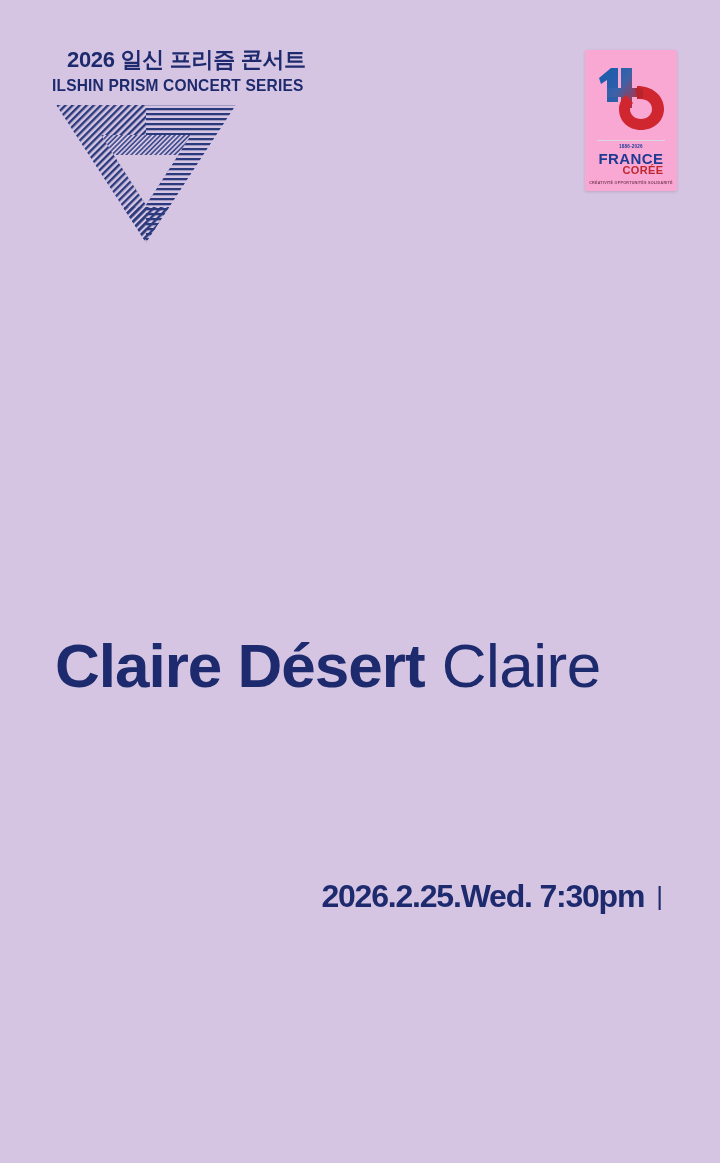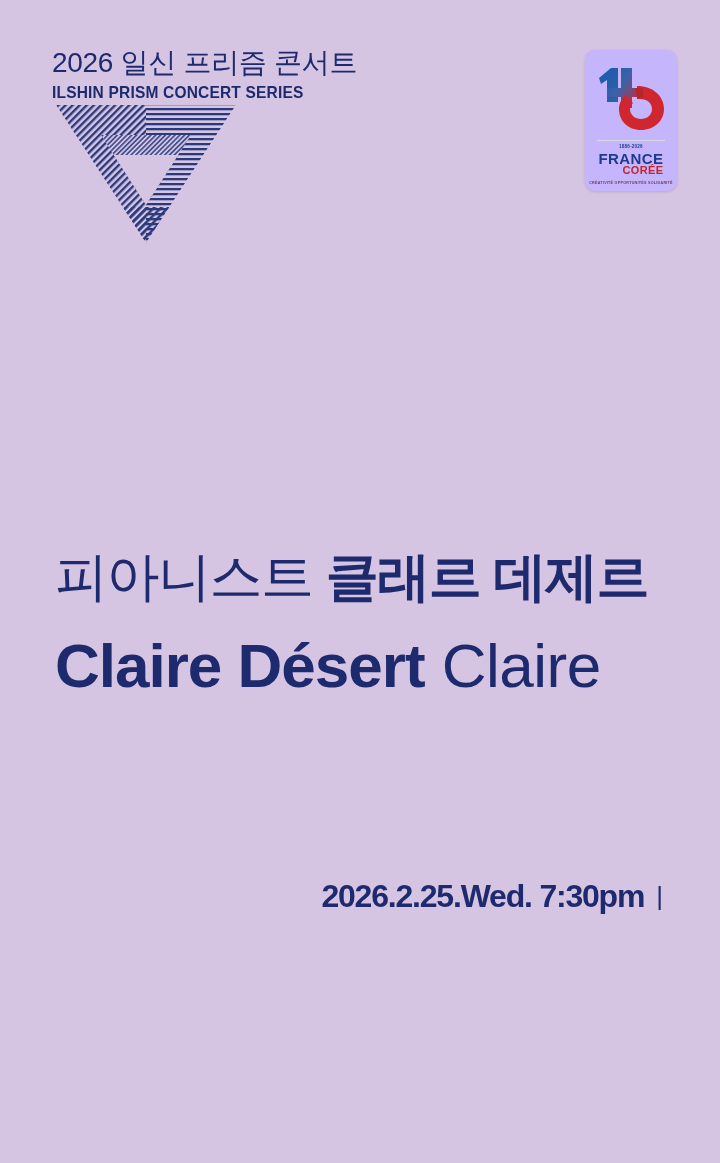--- a/index.html
+++ b/index.html
@@ -24,26 +24,27 @@
   }
 
   
   .series-block {
     position: absolute;
     left: 52px;
     top: 48px;
     width: 260px;
   }
   .series-kr {
-    font-size: 28px;
-    font-weight: 400;
+    font-size: 22px;
+    font-weight: 700;
     color: #1e2a6e;
     letter-spacing: -0.3px;
     line-height: 1.1;
     white-space: nowrap;
+    margin-left: 15px;
   }
   .series-en {
     margin-top: 4px;
     font-size: 16.5px;
     font-weight: 700;
     color: #1e2a6e;
     letter-spacing: 0.2px;
     line-height: 1.1;
     white-space: nowrap;
     transform: scaleX(0.94);
@@ -60,22 +61,22 @@
   }
   .prism-logo svg { display: block; }
 
   
   .fc-badge {
     position: absolute;
     left: 585px;
     top: 50px;
     width: 92px;
     height: 141px;
-    background: #c4b5fd;
-    border-radius: 10px;
+    background: #f9a8d4;
+    border-radius: 2px;
     box-shadow: 0 1px 3px rgba(60,40,80,0.18);
     overflow: hidden;
   }
   .fc-mark {
     position: absolute;
     left: 0;
     top: 8px;
     width: 92px;
     height: 76px;
   }
@@ -305,23 +306,20 @@
         <path d="M50 30 C50 30 56 30 58 31 L58 40 C55 40 52 40 52 40 Z" fill="#b8242c"></path>
       </svg>
     </div>
     <div class="fc-divider"></div>
     <div class="fc-year">1886-2026</div>
     <div class="fc-france">FRANCE</div>
     <div class="fc-coree">CORÉE</div>
     <div class="fc-tagline">CRÉATIVITÉ OPPORTUNITÉS SOLIDARITÉ</div>
   </div>
 
-  <div class="title-kr">
-    <span class="kr-role">피아니스트</span><span> </span><span class="kr-name">클래르 데제르</span>
-  </div>
 
   <div class="title-en">
     <span class="en-name">Claire Désert</span><span> </span><span class="en-kind">Claire</span>
   </div>
 
   <div class="datetime-row">
     <span>2026.2.25.Wed. 7:30pm</span>
     <span class="sep">|</span>
   </div>
 

